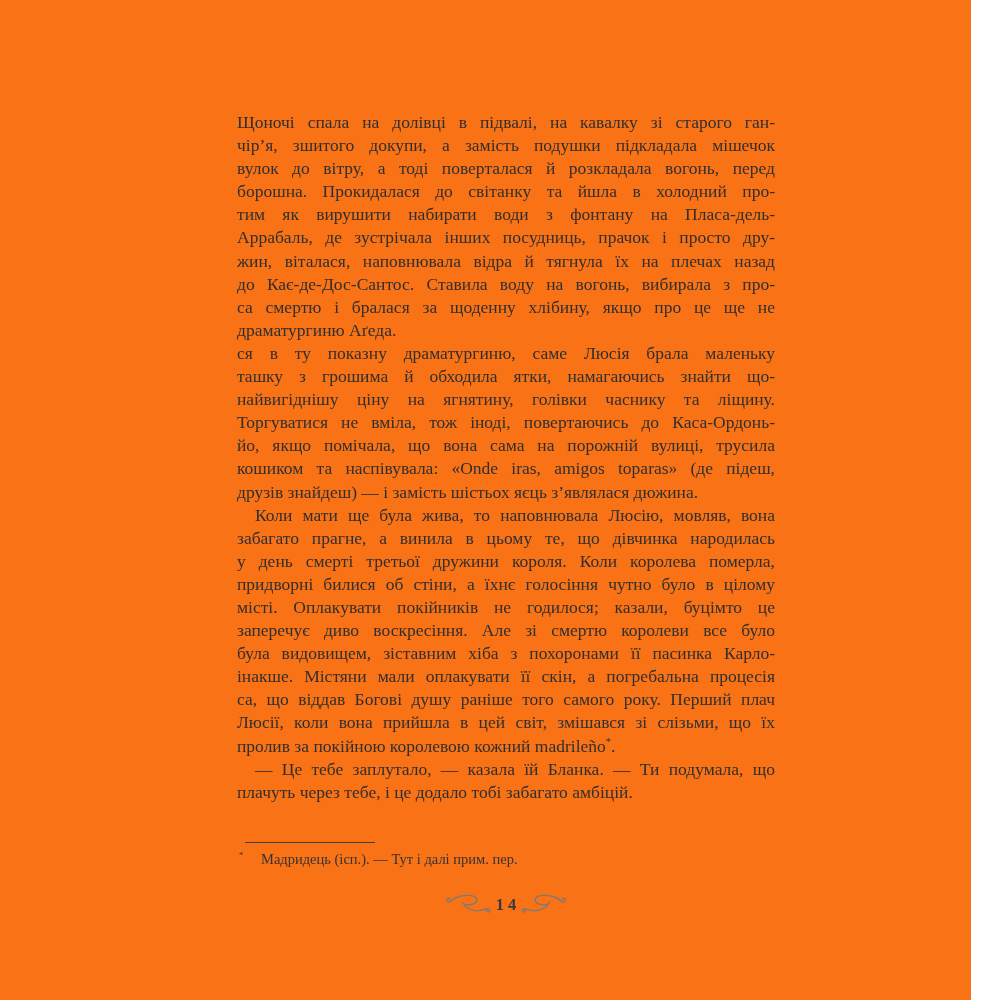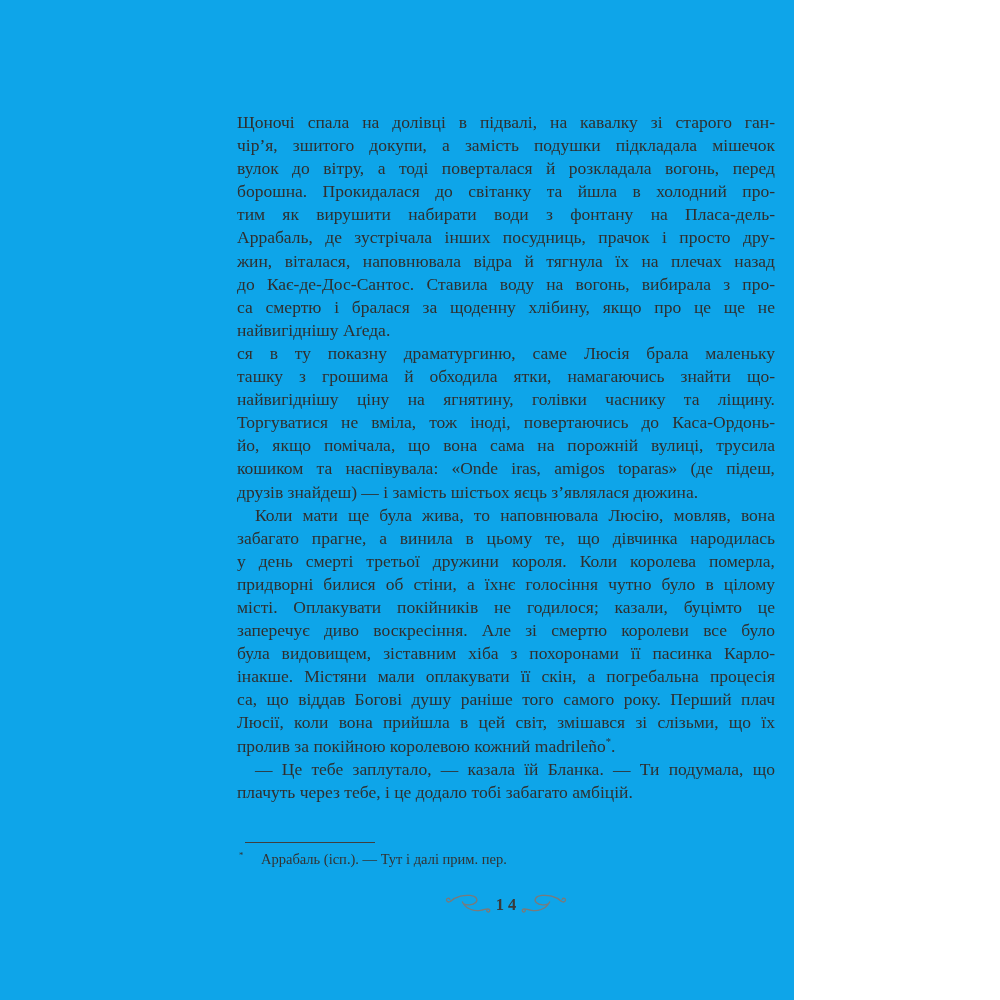--- a/index.html
+++ b/index.html
@@ -2,21 +2,21 @@
 <html><head>
 <meta charset="utf-8">
 <style>
   html,body{margin:0;padding:0;}
   body{
     width:1000px;height:1000px;
     background:#ffffff;
     font-family:"Liberation Serif","DejaVu Serif",serif;
     overflow:hidden;
   }
-  .page{position:relative;width:794px;height:1000px;background:#0ea5e9;}
+  .page{position:relative;width:971px;height:1000px;background:#f97316;}
   .text-block{
     position:absolute;left:237px;top:111px;width:538px;
     color:#2f2f2f;
     font-size:17.5px;
   }
   .para{margin:0;padding:0;}
   .line{
     height:23.1px;line-height:23.1px;
     text-align:justify;text-align-last:justify;
     white-space:normal;
@@ -59,21 +59,21 @@
       <div class="para">
         <div class="line">Щоночі спала на долівці в підвалі, на кавалку зі старого ган-</div>
         <div class="line">чір’я, зшитого докупи, а замість подушки підкладала мішечок</div>
         <div class="line">вулок до вітру, а тоді поверталася й розкладала вогонь, перед</div>
         <div class="line">борошна. Прокидалася до світанку та йшла в холодний про-</div>
         <div class="line">тим як вирушити набирати води з фонтану на Пласа-дель-</div>
         <div class="line">Аррабаль, де зустрічала інших посудниць, прачок і просто дру-</div>
         <div class="line">жин, віталася, наповнювала відра й тягнула їх на плечах назад</div>
         <div class="line">до Кає-де-Дос-Сантос. Ставила воду на вогонь, вибирала з про-</div>
         <div class="line">са смертю і бралася за щоденну хлібину, якщо про це ще не</div>
-        <div class="line last">найвигіднішу Аґеда.</div>
+        <div class="line last">драматургиню Аґеда.</div>
       </div>
       <div class="para">
         <div class="line">ся в ту показну драматургиню, саме Люсія брала маленьку</div>
         <div class="line">ташку з грошима й обходила ятки, намагаючись знайти що-</div>
         <div class="line">найвигіднішу ціну на ягнятину, голівки часнику та ліщину.</div>
         <div class="line">Торгуватися не вміла, тож іноді, повертаючись до Каса-Ордонь-</div>
         <div class="line">йо, якщо помічала, що вона сама на порожній вулиці, трусила</div>
         <div class="line">кошиком та наспівувала: «Onde iras, amigos toparas» (де підеш,</div>
         <div class="line last">друзів знайдеш) — і замість шістьох яєць з’являлася дюжина.</div>
       </div>
@@ -91,21 +91,21 @@
         <div class="line last"><span>пролив за покійною королевою кожний </span><span class="it">madrileño</span><span class="sup">*</span><span>.</span></div>
       </div>
       <div class="para">
         <div class="line ind">— Це тебе заплутало, — казала їй Бланка. — Ти подумала, що</div>
         <div class="line last">плачуть через тебе, і це додало тобі забагато амбіцій.</div>
       </div>
     </div>
 
   <div class="footnote-rule"></div>
 
-  <div class="footnote"><span class="marker">*</span><span><span>Аррабаль (</span><span class="it">ісп.</span><span>). — </span><span class="it">Тут і далі прим. пер.</span></span></div>
+  <div class="footnote"><span class="marker">*</span><span><span>Мадридець (</span><span class="it">ісп.</span><span>). — </span><span class="it">Тут і далі прим. пер.</span></span></div>
 
   <div class="footer">
     <svg class="flourish" viewBox="0 0 48 24" xmlns="http://www.w3.org/2000/svg">
       <path d="M5.9 6.3 C4.7 4.5 2.4 5.2 2.5 7.0 C2.6 8.9 5.0 9.6 6.6 8.3"></path>
       <path d="M6.6 8.3 C9.0 6.2 12.4 4.2 16.4 3.2 C23.2 1.5 30.2 2.3 32.2 5.1 C34.4 8.2 31.0 11.4 25.6 11.8 C21.8 12.1 18.8 10.9 18.4 8.9"></path>
       <path d="M20.0 11.6 C23.0 15.9 29.6 18.4 36.4 17.4 C40.6 16.8 43.0 15.0 44.9 16.1 C46.3 16.9 45.9 18.9 44.3 19.0 C42.9 19.1 42.3 17.7 43.1 16.7"></path>
     </svg>
     <span class="page-number">14</span>
     <svg class="flourish right" viewBox="0 0 48 24" xmlns="http://www.w3.org/2000/svg">
       <path d="M5.9 6.3 C4.7 4.5 2.4 5.2 2.5 7.0 C2.6 8.9 5.0 9.6 6.6 8.3"></path>

